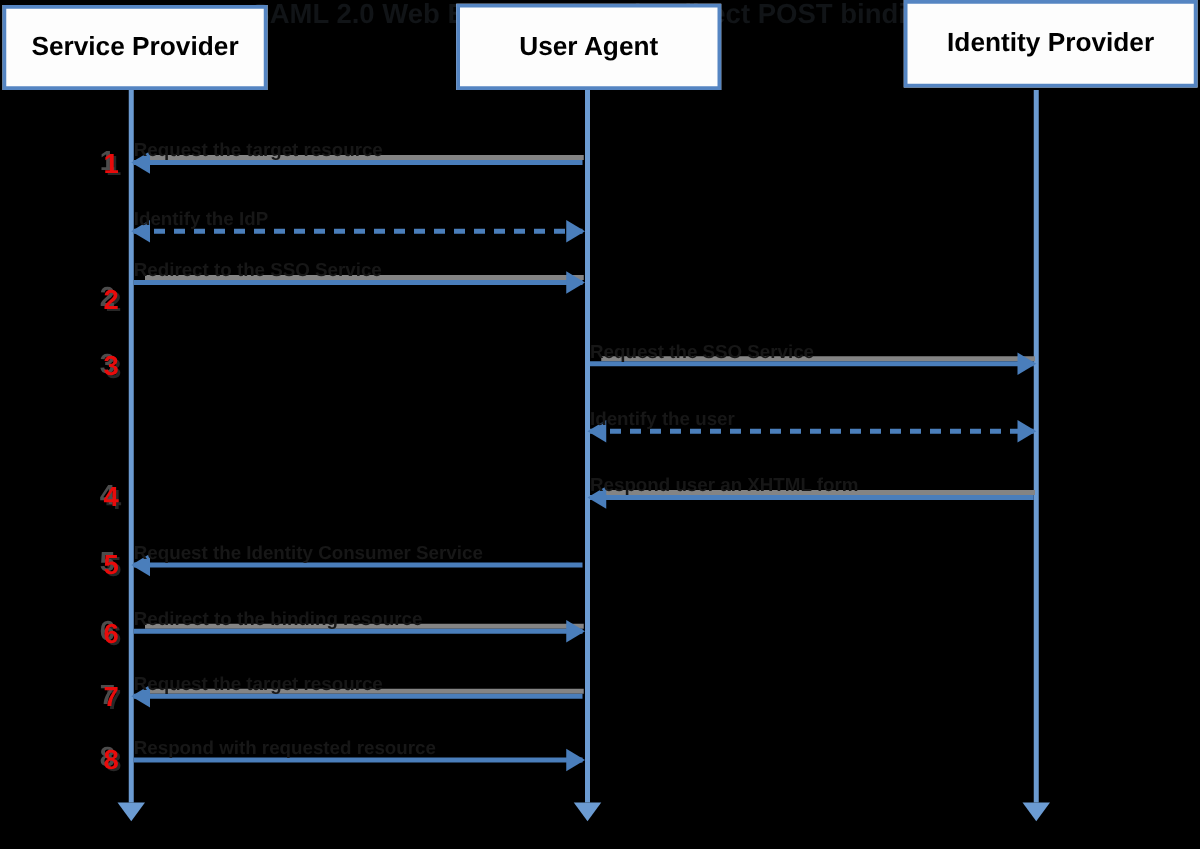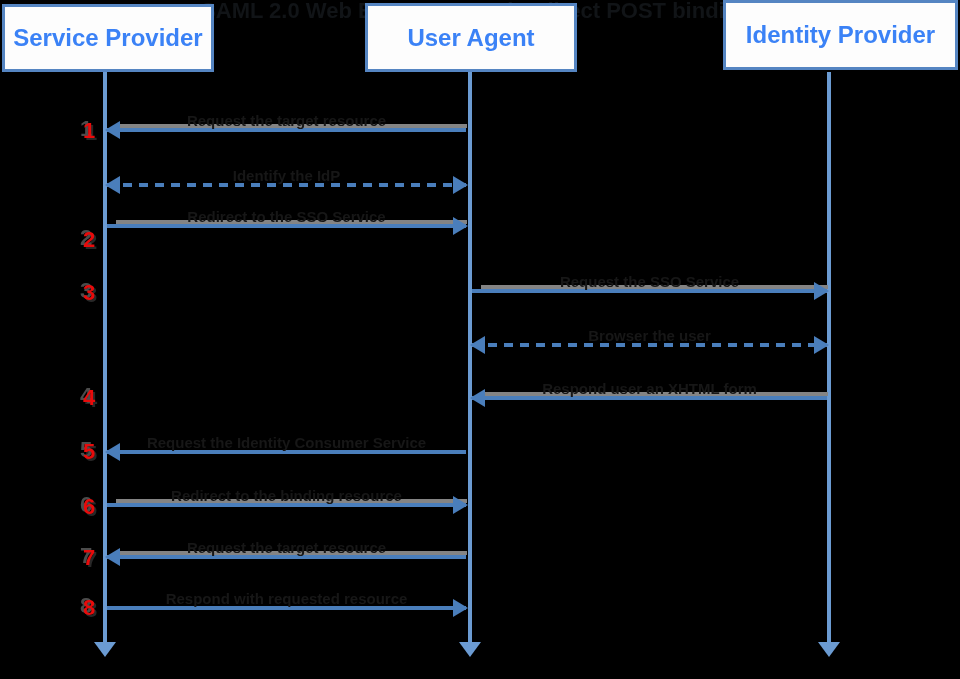--- a/index.html
+++ b/index.html
@@ -9,21 +9,21 @@
   }
   
   .diagram-title{
     position:absolute;top:-2px;left:0;right:0;text-align:center;
     font-weight:bold;font-size:22px;color:#111417;z-index:1;white-space:nowrap;
   }
   
   .actor{
     position:absolute;background:#fdfdfd;border:3px solid #5585c2;
     display:flex;align-items:center;justify-content:center;
-    font-weight:bold;font-size:24px;color:#3b82f6;z-index:3;box-sizing:border-box;
+    font-weight:bold;font-size:21px;color:#000000;z-index:3;box-sizing:border-box;
   }
   #actor-sp {left:2px;  top:4px; width:212px;height:68px;}
   #actor-ua {left:365px;top:3px; width:212px;height:69px;}
   #actor-idp{left:723px;top:0; width:235px;height:70px;}
   
   .lifeline{position:absolute;top:72px;height:570px;width:4px;background:#6b9bd2;z-index:2;}
   #lf-sp {left:103px;}
   #lf-ua {left:468px;}
   #lf-idp{left:827px;}
   .lf-head{
@@ -47,21 +47,21 @@
   .msg .head-left{
     left:-2px;border-top:9px solid transparent;border-bottom:9px solid transparent;
     border-right:15px solid #4a7ebb;
   }
   .msg .head-right{
     right:-2px;border-top:9px solid transparent;border-bottom:9px solid transparent;
     border-left:15px solid #4a7ebb;
   }
   
   .msg .label{
-    position:absolute;bottom:3px;left:0;right:0;text-align:center;
+    position:absolute;bottom:3px;left:0;right:0;
     font-weight:bold;font-size:15px;color:#171717;white-space:nowrap;z-index:1;
   }
   
   .stepnum{
     position:absolute;left:76px;width:26px;text-align:center;z-index:2;
     font-weight:bold;font-size:22px;color:#e80b0b;line-height:26px;
     text-shadow:-3px -2px 0 #4c4c4c,2px 2px 0 #282828;
   }
 </style>
 </head>
@@ -122,21 +122,21 @@
     <span class="shadow"></span>
     <span class="line"></span>
     <span class="head head-right"></span>
     <span class="label">Request the SSO Service</span>
   </div>
 
   <div class="msg dashed span-ua-idp" style="top:343px">
     <span class="line"></span>
     <span class="head head-left"></span>
     <span class="head head-right"></span>
-    <span class="label">Browser the user</span>
+    <span class="label">Identify the user</span>
   </div>
 
   <div class="msg span-ua-idp" style="top:396px">
     <span class="shadow"></span>
     <span class="line"></span>
     <span class="head head-left"></span>
     <span class="label">Respond user an XHTML form</span>
   </div>
 
   <div class="msg span-sp-ua" style="top:450px">

